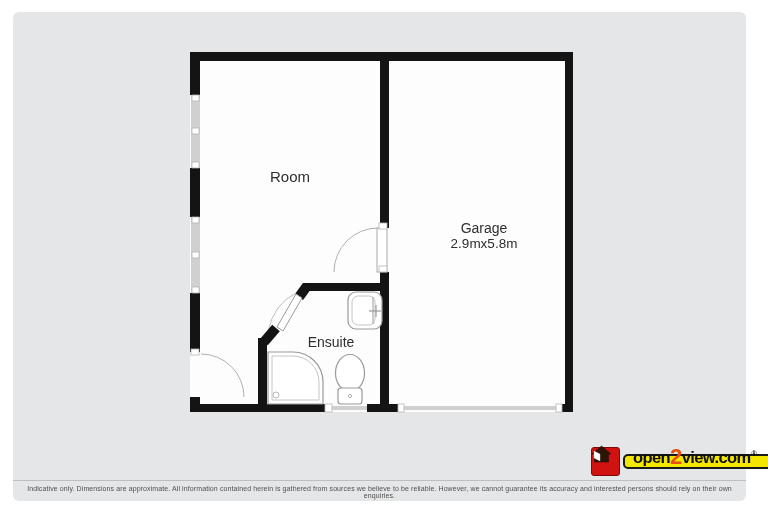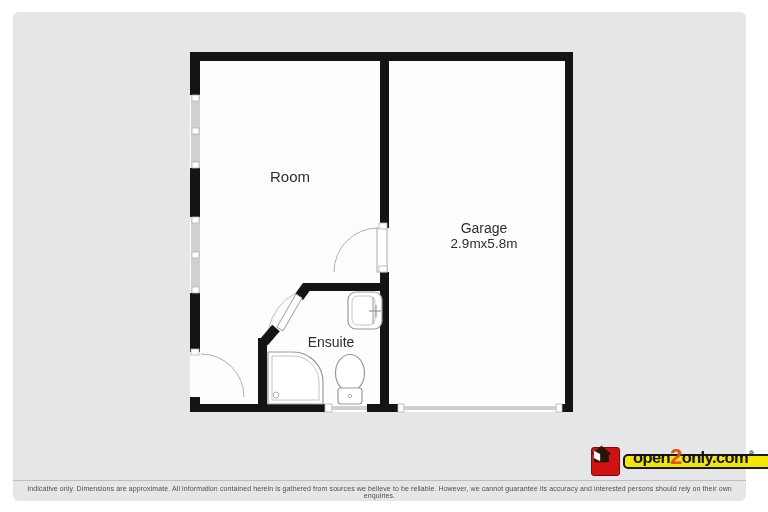--- a/index.html
+++ b/index.html
@@ -124,20 +124,20 @@
   <div class="logo-house" style="background:#d01310">
     <svg width="21" height="19" viewBox="0 0 21 19">
       <polygon points="10.5,1 20,9 17.5,9 17.5,17 3.5,17 3.5,9 1,9" fill="#2b1408" stroke="#1a0c04" stroke-width="0.5"></polygon>
       <polygon points="3,6 9,9 9,16 3,13" fill="#ffffff" stroke="#cccccc" stroke-width="0.4"></polygon>
     </svg>
   </div>
   <div class="logo-plate" style="background:#f3e600">
     <span class="logo-text">
         <span>open</span>
         <span class="logo-two" style="color:#e8500f">2</span>
-        <span>only.com</span>
+        <span>view.com</span>
         <span class="logo-reg">®</span>
       </span>
   </div>
 </div>
 
 <div class="divider"></div>
 <div class="disclaimer">Indicative only. Dimensions are approximate. All information contained herein is gathered from sources we believe to be reliable. However, we cannot guarantee its accuracy and interested persons should rely on their own enquiries.</div>
 
 </body></html>

